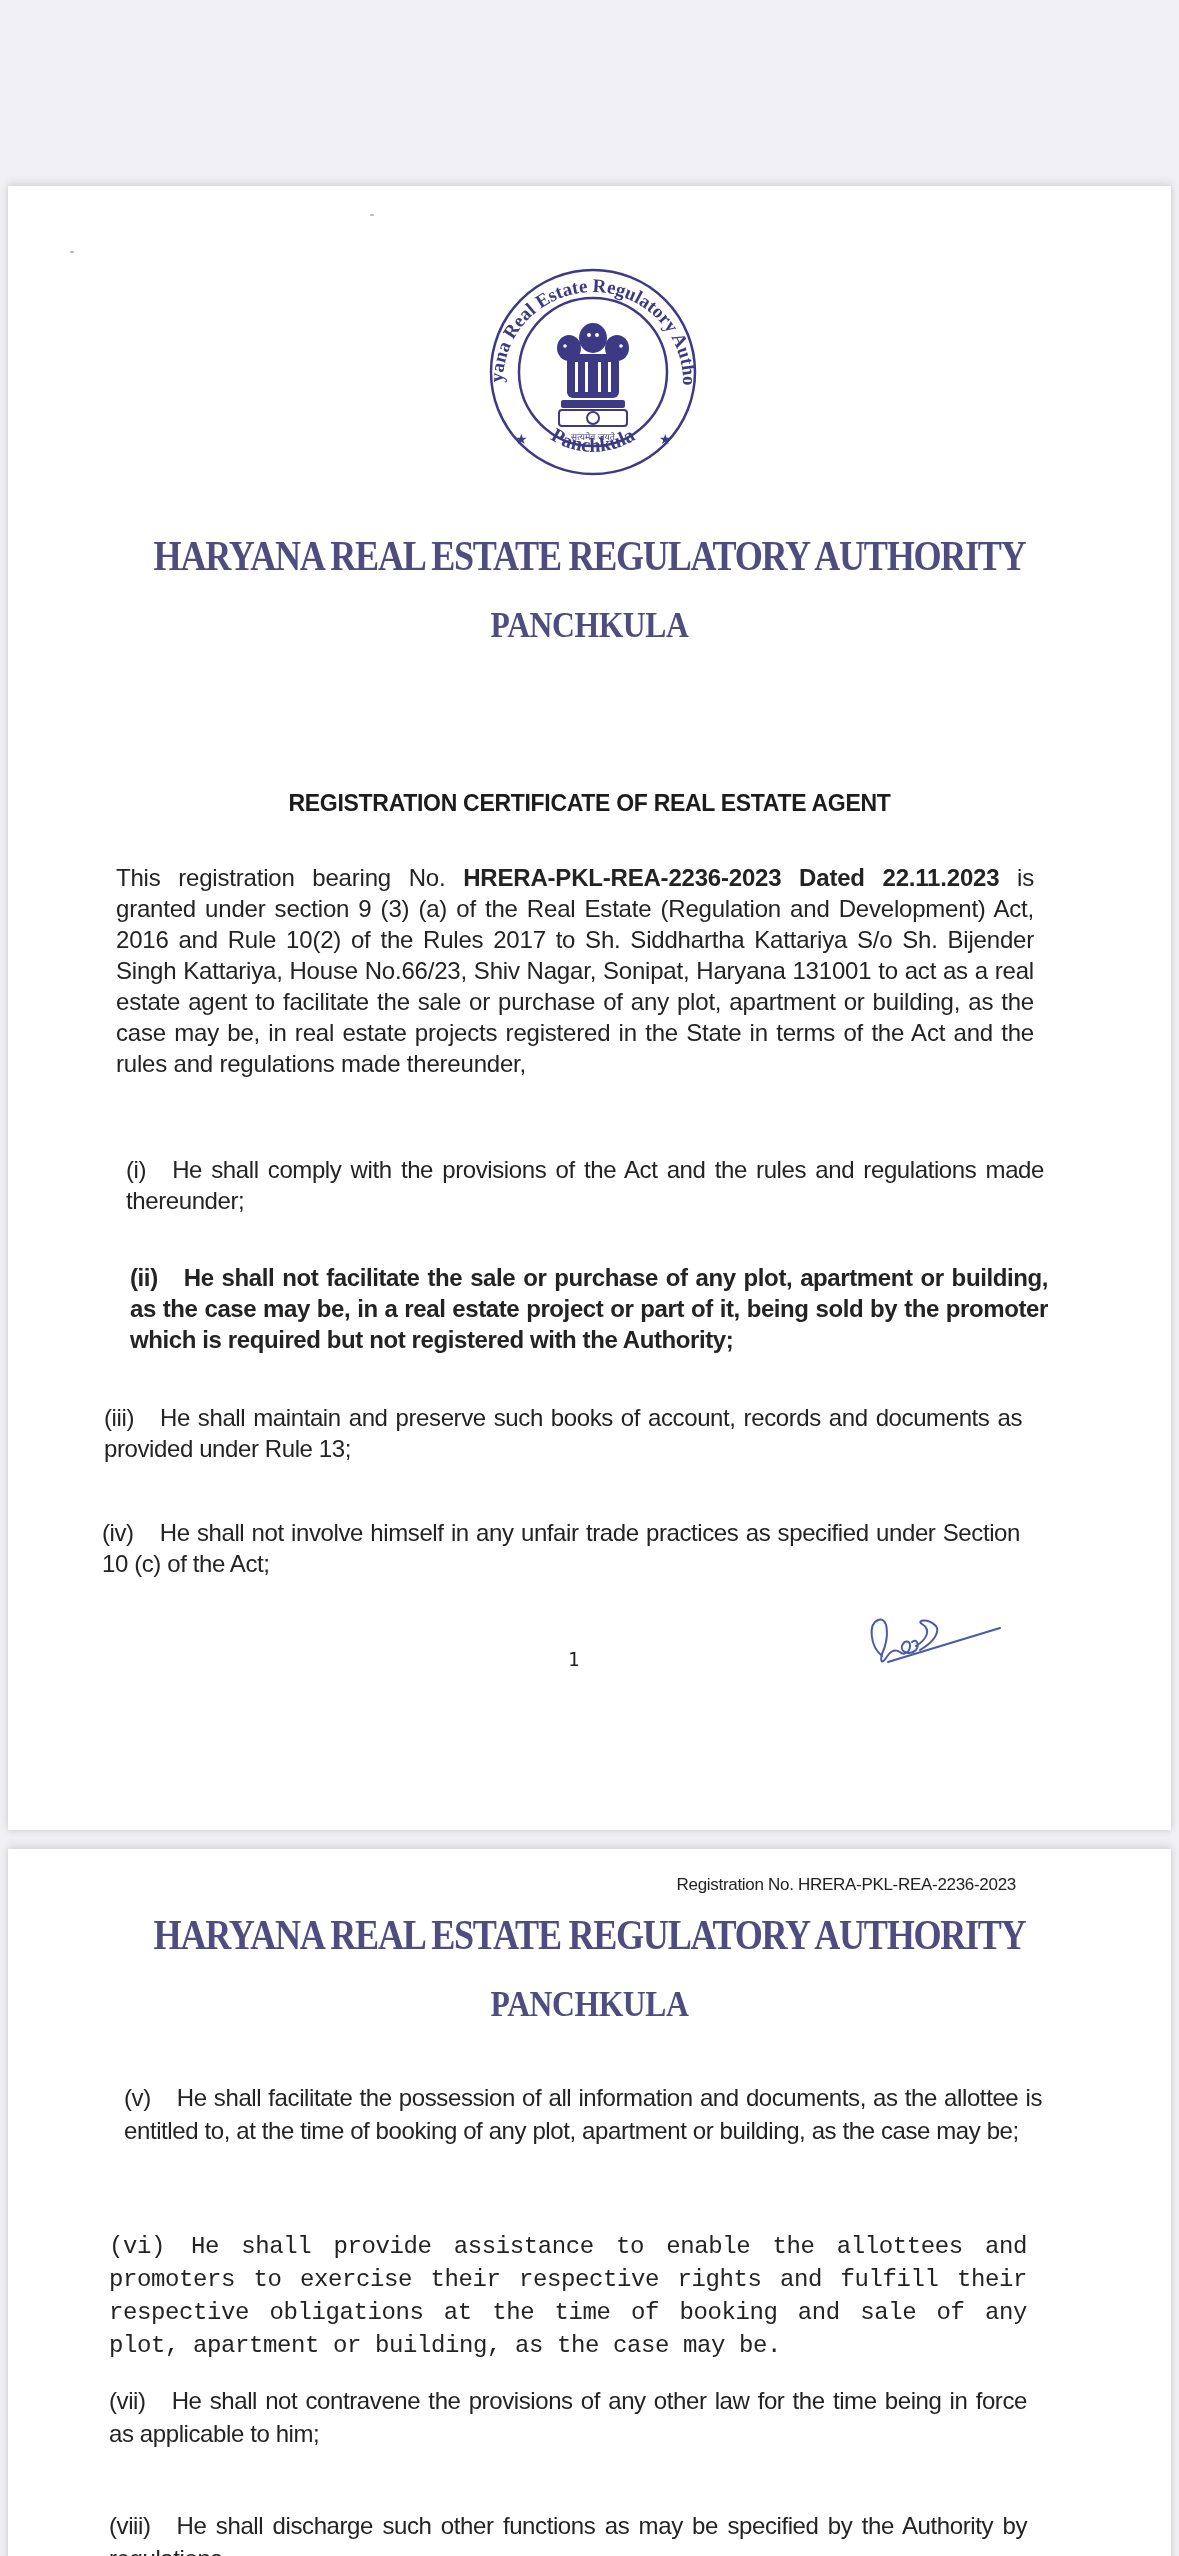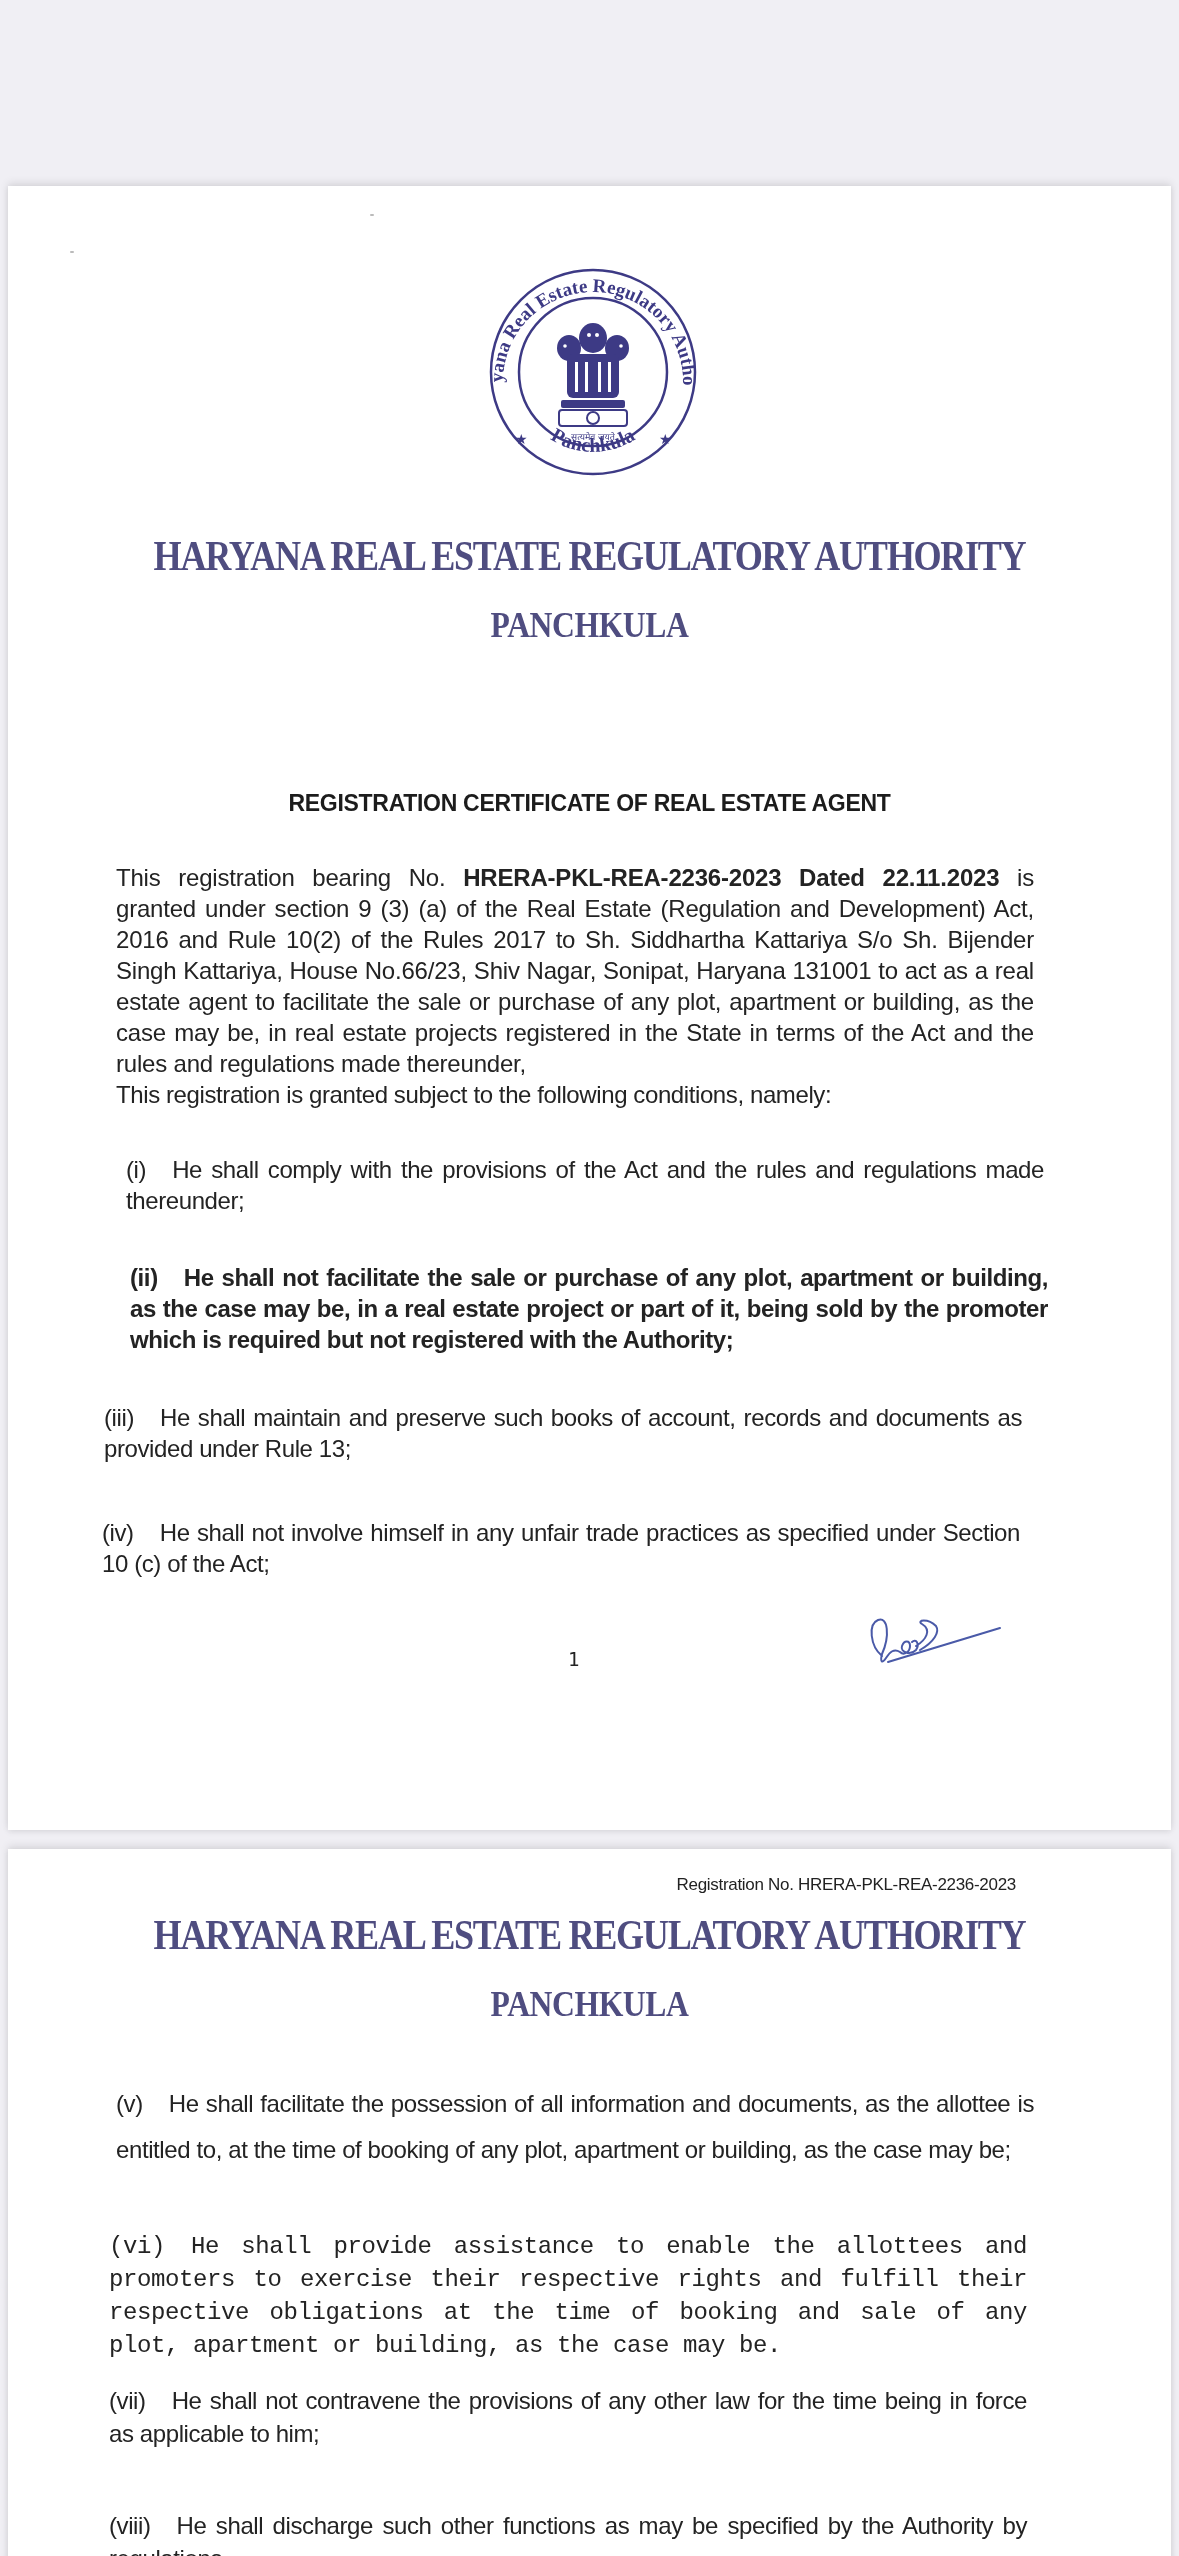--- a/index.html
+++ b/index.html
@@ -101,21 +101,20 @@
     <span class="line1">HARYANA REAL ESTATE REGULATORY AUTHORITY</span>
     <span class="line2">PANCHKULA</span>
   </div>
 
   <div class="cert-title">REGISTRATION CERTIFICATE OF REAL ESTATE AGENT</div>
 
   <div class="body-text" style="left:108px; top:676px; width:918px;">
     <p class="para" style="letter-spacing:-0.2px;">
       <span>This registration bearing No. </span><span class="b">HRERA-PKL-REA-2236-2023</span><span class="b"> Dated </span><span class="b">22.11.2023</span><span> is granted under section 9 (3) (a) of the Real Estate (Regulation and Development) Act, 2016 and Rule 10(2) of the Rules 2017 to Sh. Siddhartha Kattariya S/o Sh. Bijender Singh Kattariya, House No.66/23, Shiv Nagar, Sonipat, Haryana 131001 to act as a real estate agent to facilitate the sale or purchase of any plot, apartment or building, as the case may be, in real estate projects registered in the State in terms of the Act and the rules and regulations made thereunder,</span>
     </p>
-    <p class="para" style="text-align:left;">This registration is granted subject to the following conditions, namely:</p>
   </div>
 
   <div class="clause" style="left:118px; top:968px; width:918px;">
     <span class="num">(i)</span><span>He shall comply with the provisions of the Act and the rules and regulations made thereunder;</span>
   </div>
   <div class="clause" style="left:122px; top:1076px; width:918px;font-weight:bold;">
     <span class="num">(ii)</span><span>He shall not facilitate the sale or purchase of any plot, apartment or building, as the case may be, in a real estate project or part of it, being sold by the promoter which is required but not registered with the Authority;</span>
   </div>
   <div class="clause" style="left:96px; top:1216px; width:918px;">
     <span class="num">(iii)</span><span>He shall maintain and preserve such books of account, records and documents as provided under Rule 13;</span>
@@ -132,21 +131,21 @@
 </div>
 
 <div class="page" id="page2">
   <div class="reg-no">Registration No. HRERA-PKL-REA-2236-2023</div>
 
   <div class="authority" style="top:62px;">
     <span class="line1">HARYANA REAL ESTATE REGULATORY AUTHORITY</span>
     <span class="line2">PANCHKULA</span>
   </div>
 
-  <div class="clause" style="left:108px; top:232px; width:918px; line-height:46px;">
+  <div class="clause" style="left:116px; top:232px; width:918px; line-height:33px;">
     <span class="num">(v)</span><span>He shall facilitate the possession of all information and documents, as the allottee is entitled to, at the time of booking of any plot, apartment or building, as the case may be;</span>
   </div>
   <div class="clause" style="left:101px; top:381px; width:918px; line-height:33px;font-family:Liberation Mono, monospace;">
     <span class="num">(vi)</span><span>He shall provide assistance to enable the allottees and promoters to exercise their respective rights and fulfill their respective obligations at the time of booking and sale of any plot, apartment or building, as the case may be.</span>
   </div>
   <div class="clause" style="left:101px; top:535px; width:918px; line-height:33px;">
     <span class="num">(vii)</span><span>He shall not contravene the provisions of any other law for the time being in force as applicable to him;</span>
   </div>
   <div class="clause" style="left:101px; top:660px; width:918px; line-height:33px;">
     <span class="num">(viii)</span><span>He shall discharge such other functions as may be specified by the Authority by regulations.</span>

